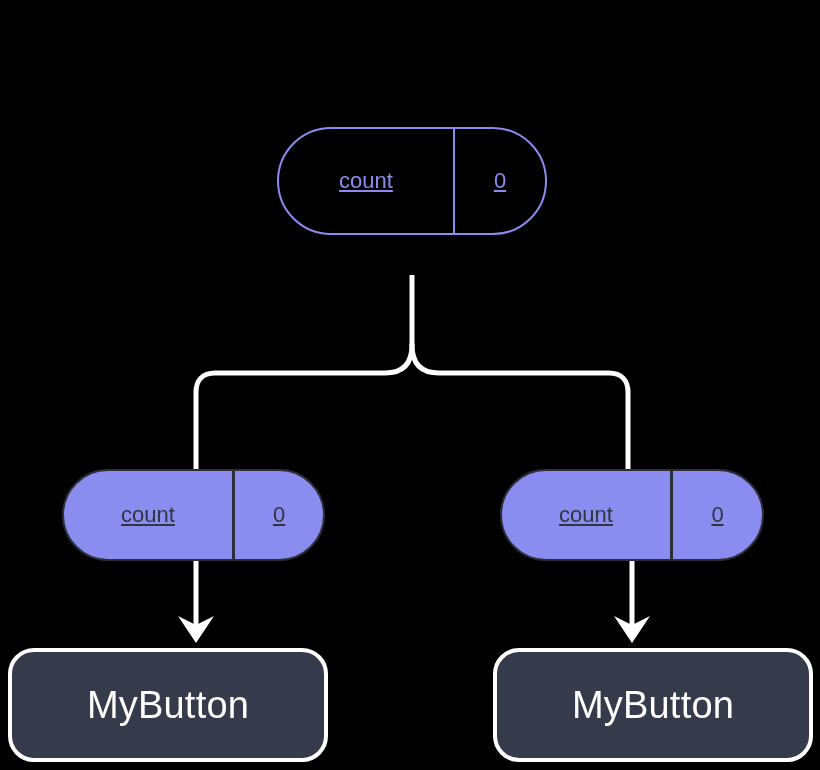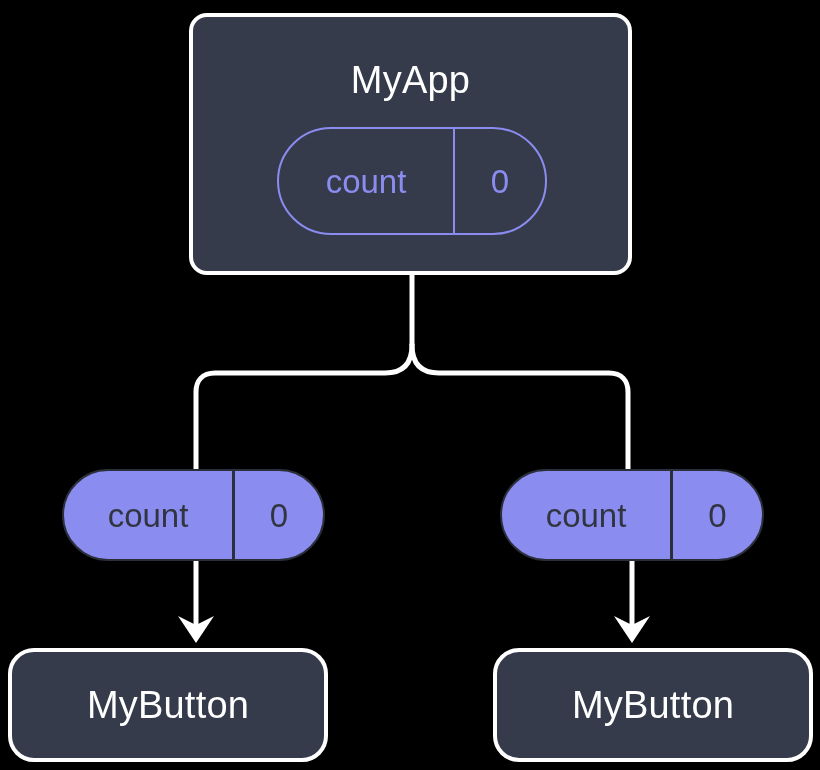--- a/index.html
+++ b/index.html
@@ -74,23 +74,24 @@
     box-sizing: border-box;
     display: flex;
     align-items: stretch;
     border-radius: 999px;
     overflow: hidden;
   }
   .pill-key, .pill-val {
     display: flex;
     align-items: center;
     justify-content: center;
-    font-size: 33px;
+    font-size: 22px;
     line-height: 1;
     box-sizing: border-box;
+    text-decoration: underline;
   }
 
   
   .state-pill.outlined {
     background: transparent;
     border: 2px solid #8b8cf0;
   }
   .state-pill.outlined .pill-key {
     color: #8b8cf0;
     flex: 0 0 176px;
@@ -156,23 +157,20 @@
              C 622 373, 628 381, 628 392
              L 628 469" fill="none" stroke="#ffffff" stroke-width="5" stroke-linecap="round" stroke-linejoin="round"></path>
 
     <path d="M 196 561 L 196 626" fill="none" stroke="#ffffff" stroke-width="5"></path>
     <path d="M 196 643 L 178 616 L 196 625 L 214 616 Z" fill="#ffffff"></path>
 
     <path d="M 632 561 L 632 626" fill="none" stroke="#ffffff" stroke-width="5"></path>
     <path d="M 632 643 L 614 616 L 632 625 L 650 616 Z" fill="#ffffff"></path>
   </svg>
 
-  <div class="component-box" id="box-myapp">
-    <span class="component-title">MyApp</span>
-  </div>
 
   <div class="state-pill outlined" id="pill-myapp-state">
     <span class="pill-key">count</span>
     <span class="pill-val">0</span>
   </div>
 
   <div class="state-pill filled" id="pill-props-left">
     <span class="pill-key">count</span>
     <span class="pill-val">0</span>
   </div>

